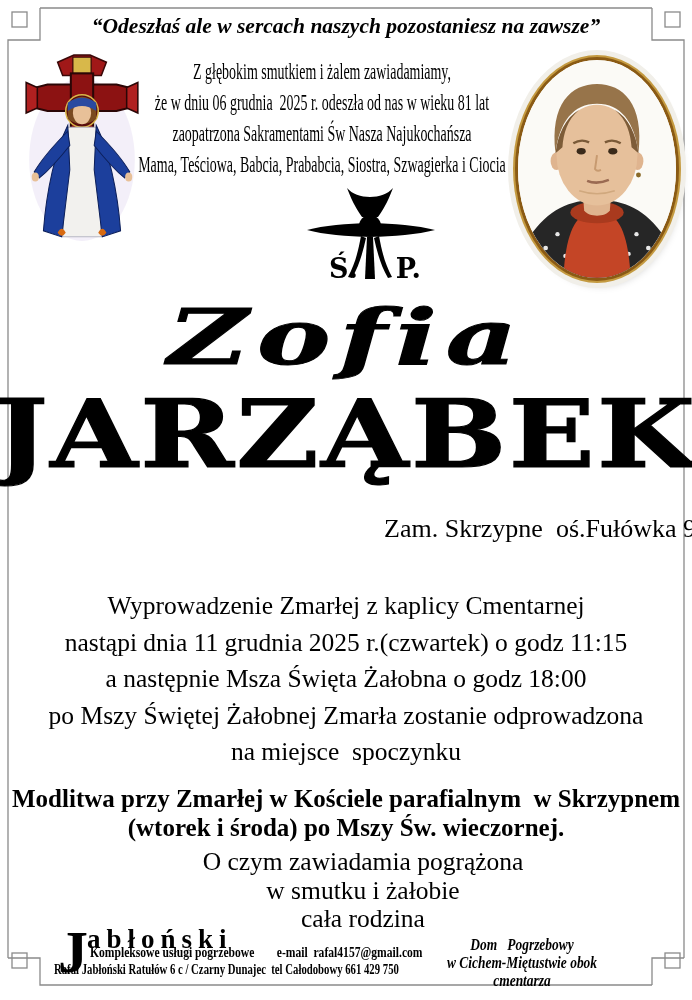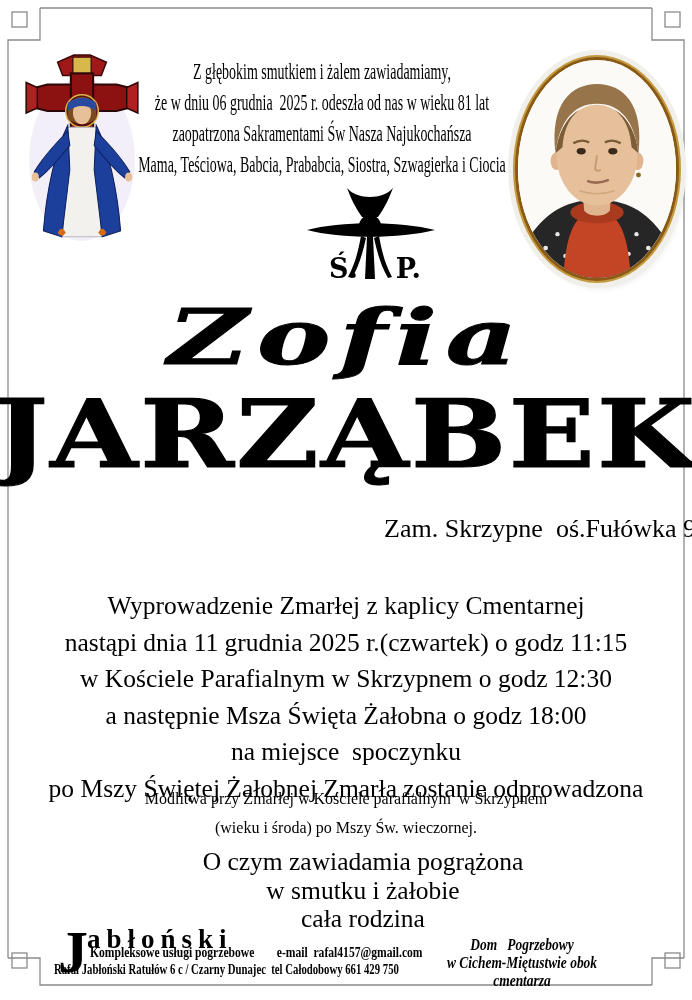--- a/index.html
+++ b/index.html
@@ -41,21 +41,21 @@
              transform:scaleX(1.2);transform-origin:346px center;
              -webkit-text-stroke:1.2px #000;}
 
   .address{position:absolute;top:514px;left:4px;width:692px;text-align:right;z-index:1;
            font-size:26px;}
 
   .ceremony{position:absolute;top:588px;left:0;width:692px;text-align:center;z-index:1;
             font-size:25.5px;line-height:36.5px;}
 
   .prayer{position:absolute;top:784px;left:0;width:692px;text-align:center;z-index:1;
-          font-weight:normal;font-size:16px;line-height:29px;}
+          font-weight:bold;font-size:25px;line-height:29px;}
 
   .closing{position:absolute;top:848px;left:17px;width:692px;text-align:center;z-index:1;
            font-size:25.5px;line-height:28.5px;}
 
   .brand-j{position:absolute;left:58px;top:922px;z-index:3;font-weight:bold;
            font-size:60px;line-height:60px;}
   .brand-name{position:absolute;left:87px;top:926px;z-index:3;font-weight:bold;
               font-size:27px;line-height:27px;letter-spacing:6px;}
   .brand-services{position:absolute;left:90px;top:944px;z-index:3;font-weight:bold;
                   font-size:14.5px;line-height:16px;transform:scaleX(0.8);
@@ -82,20 +82,21 @@
       <path d="M652,8 V40 H684 V958"></path>
       <path d="M8,958 H40 V985 H652"></path>
       <path d="M684,958 H652 V985"></path>
       <rect x="12" y="12" width="15" height="15"></rect>
       <rect x="665" y="12" width="15" height="15"></rect>
       <rect x="12" y="953" width="15" height="15"></rect>
       <rect x="665" y="953" width="15" height="15"></rect>
     </g>
   </svg>
 
+  <div class="quote line">“Odeszłaś ale w sercach naszych pozostaniesz na zawsze”</div>
 
   <div class="announce">
     <div class="line">Z głębokim smutkiem i żalem zawiadamiamy,</div>
     <div class="line">że w dniu 06 grudnia  2025 r. odeszła od nas w wieku 81 lat</div>
     <div class="line">zaopatrzona Sakramentami Św Nasza Najukochańsza</div>
     <div class="line">Mama, Teściowa, Babcia, Prababcia, Siostra, Szwagierka i Ciocia</div>
   </div>
 
   <svg class="mary" viewBox="0 0 120 195">
     <ellipse cx="60" cy="110" rx="52" ry="80" fill="#cfc0e8" opacity="0.25"></ellipse>
@@ -187,29 +188,28 @@
   </div>
 
   <div class="first-name line">Zofia</div>
   <div class="last-name line">JARZĄBEK</div>
 
   <div class="address line">Zam. Skrzypne  oś.Fułówka 9</div>
 
   <div class="ceremony">
     <div class="line">Wyprowadzenie Zmarłej z kaplicy Cmentarnej</div>
     <div class="line">nastąpi dnia 11 grudnia 2025 r.(czwartek) o godz 11:15</div>
-    <div class="line">w Kościele Parafialnym w Skrzypnem o godz 12:30</div>
     <div class="line">a następnie Msza Święta Żałobna o godz 18:00</div>
+    <div class="line">po Mszy Świętej Żałobnej Zmarła zostanie odprowadzona</div>
     <div class="line">na miejsce  spoczynku</div>
-    <div class="line">po Mszy Świętej Żałobnej Zmarła zostanie odprowadzona</div>
   </div>
 
   <div class="prayer">
     <div class="line">Modlitwa przy Zmarłej w Kościele parafialnym  w Skrzypnem</div>
-    <div class="line">(wieku i środa) po Mszy Św. wieczornej.</div>
+    <div class="line">(wtorek i środa) po Mszy Św. wieczornej.</div>
   </div>
 
   <div class="closing">
     <div class="line">O czym zawiadamia pogrążona</div>
     <div class="line">w smutku i żałobie</div>
     <div class="line">cała rodzina</div>
   </div>
 
   <div class="brand-j">J</div>
   <div class="brand-name">abłoński</div>

